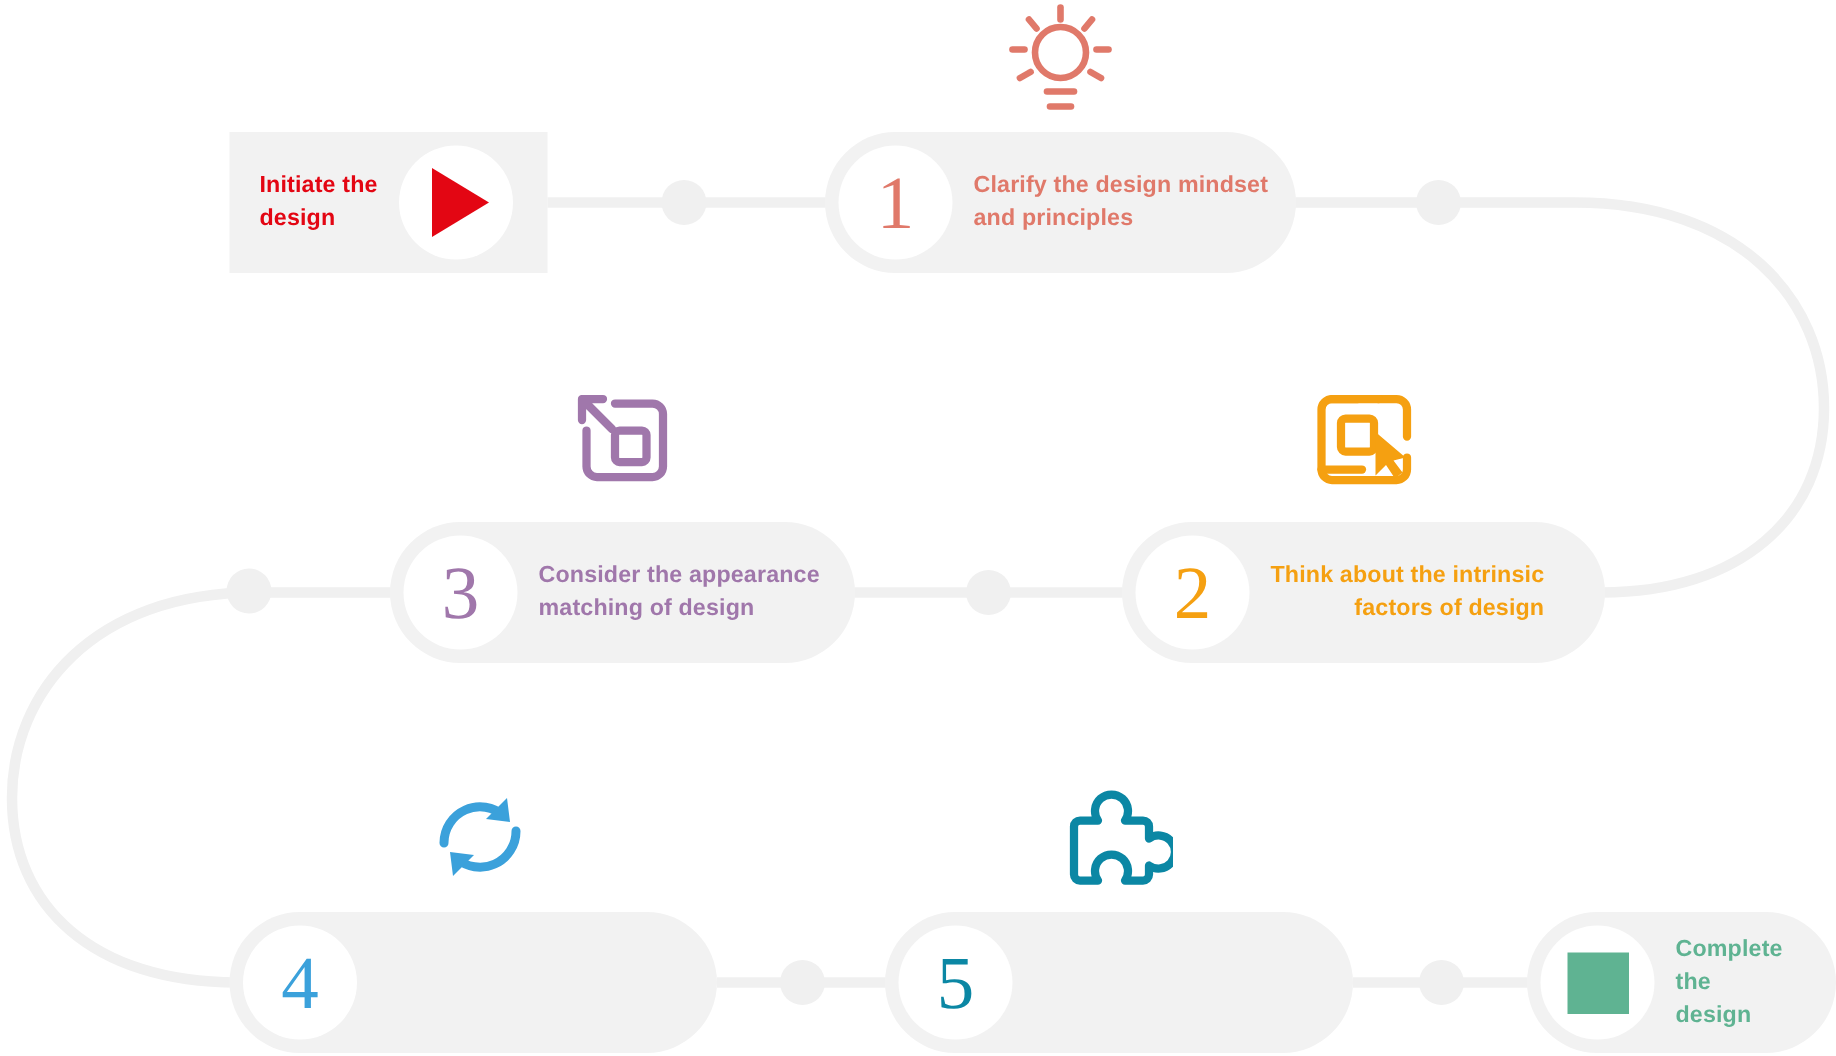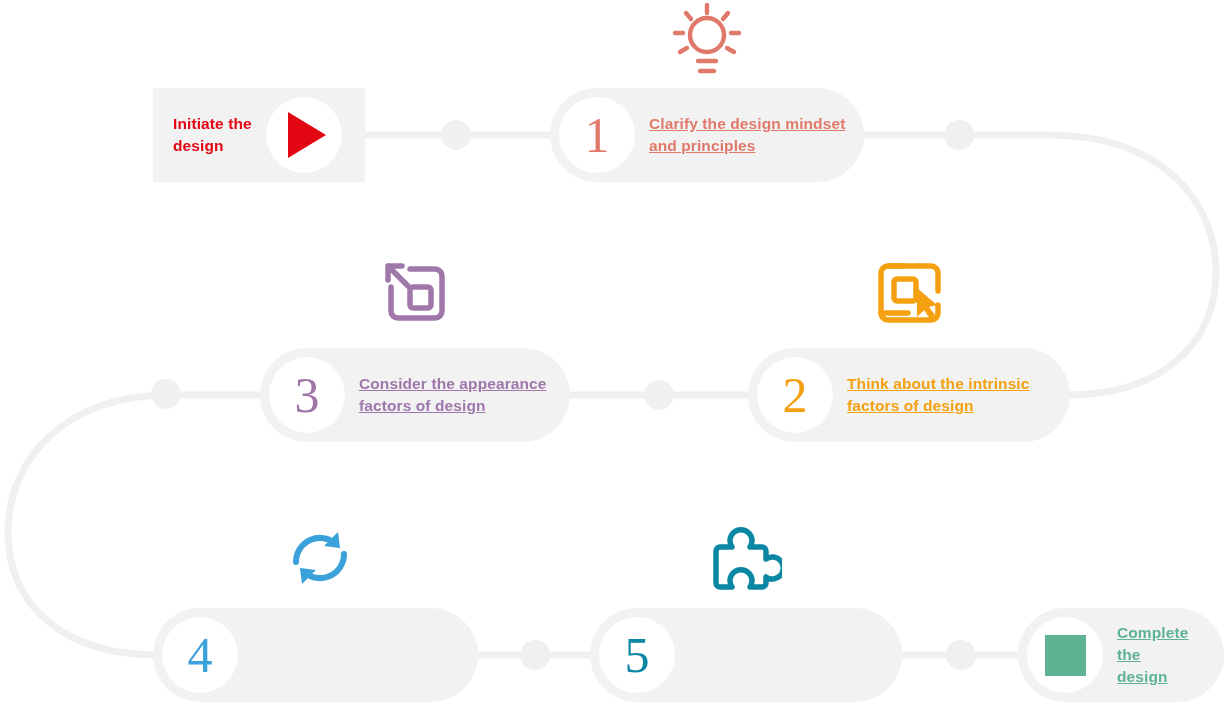--- a/index.html
+++ b/index.html
@@ -60,21 +60,20 @@
   }
   .pill-label {
     font-family: "Liberation Sans", sans-serif;
     font-weight: bold;
     font-size: 15.5px;
     line-height: 1.42;
     letter-spacing: 0.1px;
     margin-left: 14px;
     margin-right: 12px;
     white-space: pre-line;
-    text-decoration: underline;
   }
   .start-label {
     font-family: "Liberation Sans", sans-serif;
     font-weight: bold;
     font-size: 15.5px;
     line-height: 1.42;
     letter-spacing: 0.1px;
     margin-left: 20px;
     white-space: pre-line;
   }
@@ -198,28 +197,28 @@
     </div>
     <div class="pill-label" style="color:#e0796a;">Clarify the design mindset
 and principles</div>
   </div>
 
   <div class="pill" style="left:260px; top:348px; width:310px; height:94px;">
     <div class="badge">
       <span class="badge-num" style="color:#a077ab;">3</span>
     </div>
     <div class="pill-label" style="color:#a077ab;">Consider the appearance
-factors of design</div>
+matching of design</div>
   </div>
 
   <div class="pill" style="left:748px; top:348px; width:322px; height:94px;">
     <div class="badge">
       <span class="badge-num" style="color:#f5a011;">2</span>
     </div>
-    <div class="pill-label" style="color:#f5a011;">Think about the intrinsic
+    <div class="pill-label" style="color:#f5a011;text-align:right;">Think about the intrinsic
 factors of design</div>
   </div>
 
   <div class="pill" style="left:153px; top:608px; width:325px; height:94px;">
     <div class="badge">
       <span class="badge-num" style="color:#3ba1db;">4</span>
     </div>
   </div>
 
   <div class="pill" style="left:590px; top:608px; width:312px; height:94px;">

